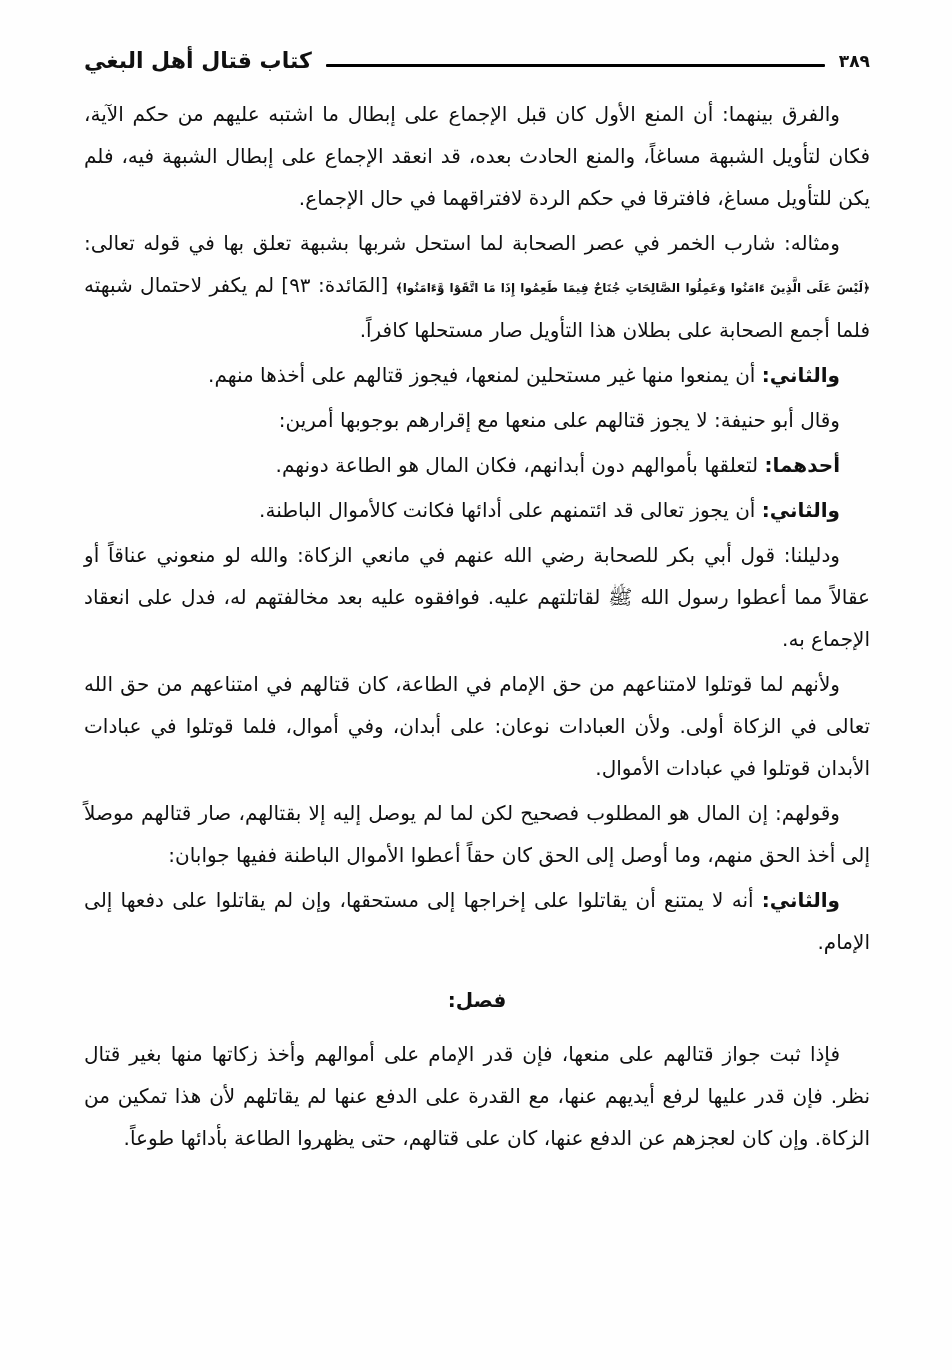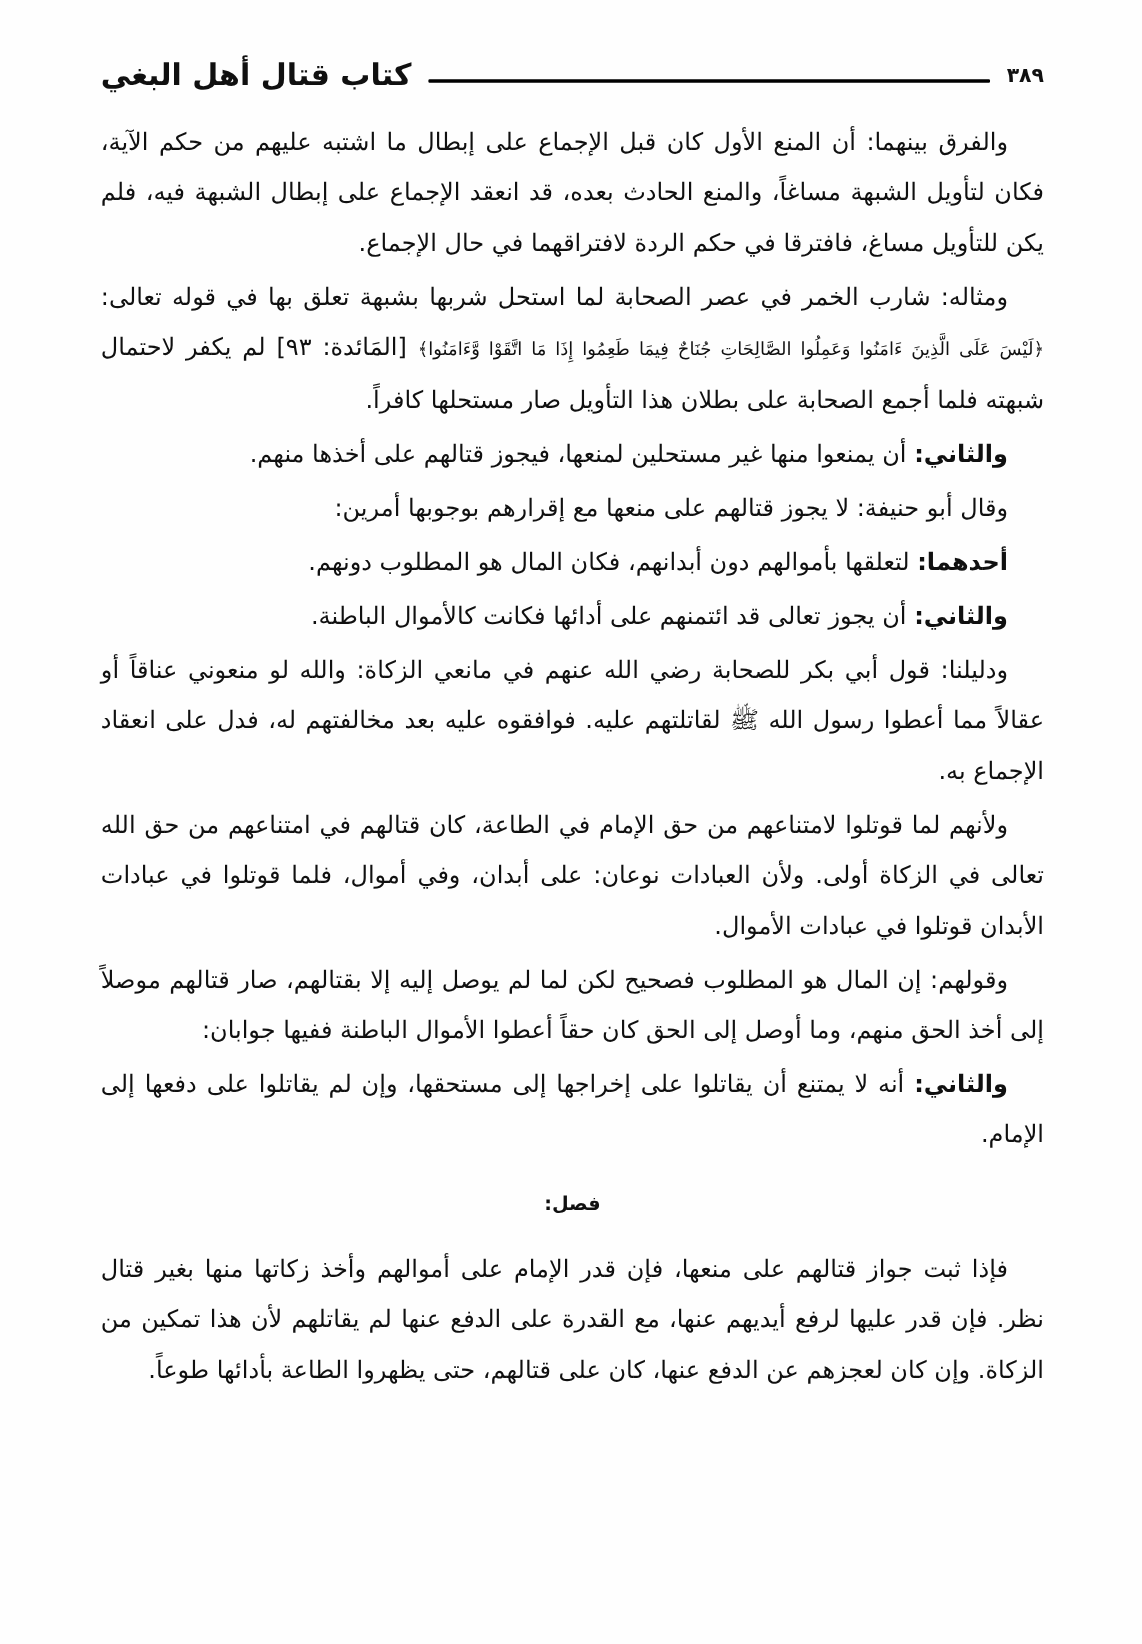--- a/index.html
+++ b/index.html
@@ -18,35 +18,35 @@
   }
   .page-header {
     display: flex;
     align-items: center;
     gap: 14px;
     margin-bottom: 20px;
     font-weight: bold;
   }
   .page-number { font-size: 17px; letter-spacing: 1px; white-space: nowrap; }
   .header-rule { flex: 1 1 auto; height: 3px; background: #000; margin-top: 9px; border-radius: 1px; }
-  .book-title { font-size: 25px; font-weight: bold; white-space: nowrap; }
+  .book-title { font-size: 22px; font-weight: bold; white-space: nowrap; }
   .body-text p {
     margin: 0 0 3px 0;
     font-size: 20px;
     line-height: 42px;
     text-align: justify;
     text-justify: inter-word;
   }
   .body-text p.indent { text-indent: 30px; }
   .lead { font-weight: bold; }
-  .verse { font-size: 15px; font-weight: normal; }
+  .verse { font-size: 12px; font-weight: bold; }
   .fasl {
     text-align: center;
     font-weight: bold;
-    font-size: 16px;
+    font-size: 20px;
     margin: 16px 0 12px 0;
     line-height: 42px;
   }
 </style>
 </head>
 <body>
 
 <div class="page">
 
   <div class="page-header">
@@ -59,21 +59,21 @@
 
 
     <p class="indent"><span>والفرق بينهما: أن المنع الأول كان قبل الإجماع على إبطال ما اشتبه عليهم من حكم الآية، فكان لتأويل الشبهة مساغاً، والمنع الحادث بعده، قد انعقد الإجماع على إبطال الشبهة فيه، فلم يكن للتأويل مساغ، فافترقا في حكم الردة لافتراقهما في حال الإجماع.</span></p>
 
     <p class="indent"><span>ومثاله: شارب الخمر في عصر الصحابة لما استحل شربها بشبهة تعلق بها في قوله تعالى: </span><span class="verse">﴿لَيْسَ عَلَى الَّذِينَ ءَامَنُوا وَعَمِلُوا الصَّالِحَاتِ جُنَاحٌ فِيمَا طَعِمُوا إِذَا مَا اتَّقَوْا وَّءَامَنُوا﴾</span><span> [المَائدة: ٩٣] لم يكفر لاحتمال شبهته فلما أجمع الصحابة على بطلان هذا التأويل صار مستحلها كافراً.</span></p>
 
     <p class="indent"><b class="lead">والثاني:</b><span> أن يمنعوا منها غير مستحلين لمنعها، فيجوز قتالهم على أخذها منهم.</span></p>
 
     <p class="indent"><span>وقال أبو حنيفة: لا يجوز قتالهم على منعها مع إقرارهم بوجوبها أمرين:</span></p>
 
-    <p class="indent"><b class="lead">أحدهما:</b><span> لتعلقها بأموالهم دون أبدانهم، فكان المال هو المطلوب دونهم.</span></p>
+    <p class="indent"><b class="lead">أحدهما:</b><span> لتعلقها بأموالهم دون أبدانهم، فكان المال هو الطاعة دونهم.</span></p>
 
     <p class="indent"><b class="lead">والثاني:</b><span> أن يجوز تعالى قد ائتمنهم على أدائها فكانت كالأموال الباطنة.</span></p>
 
     <p class="indent"><span>ودليلنا: قول أبي بكر للصحابة رضي الله عنهم في مانعي الزكاة: والله لو منعوني عناقاً أو عقالاً مما أعطوا رسول الله ﷺ لقاتلتهم عليه. فوافقوه عليه بعد مخالفتهم له، فدل على انعقاد الإجماع به.</span></p>
 
     <p class="indent"><span>ولأنهم لما قوتلوا لامتناعهم من حق الإمام في الطاعة، كان قتالهم في امتناعهم من حق الله تعالى في الزكاة أولى. ولأن العبادات نوعان: على أبدان، وفي أموال، فلما قوتلوا في عبادات الأبدان قوتلوا في عبادات الأموال.</span></p>
 
     <p class="indent"><span>وقولهم: إن المال هو المطلوب فصحيح لكن لما لم يوصل إليه إلا بقتالهم، صار قتالهم موصلاً إلى أخذ الحق منهم، وما أوصل إلى الحق كان حقاً أعطوا الأموال الباطنة ففيها جوابان:</span></p>
 
 

